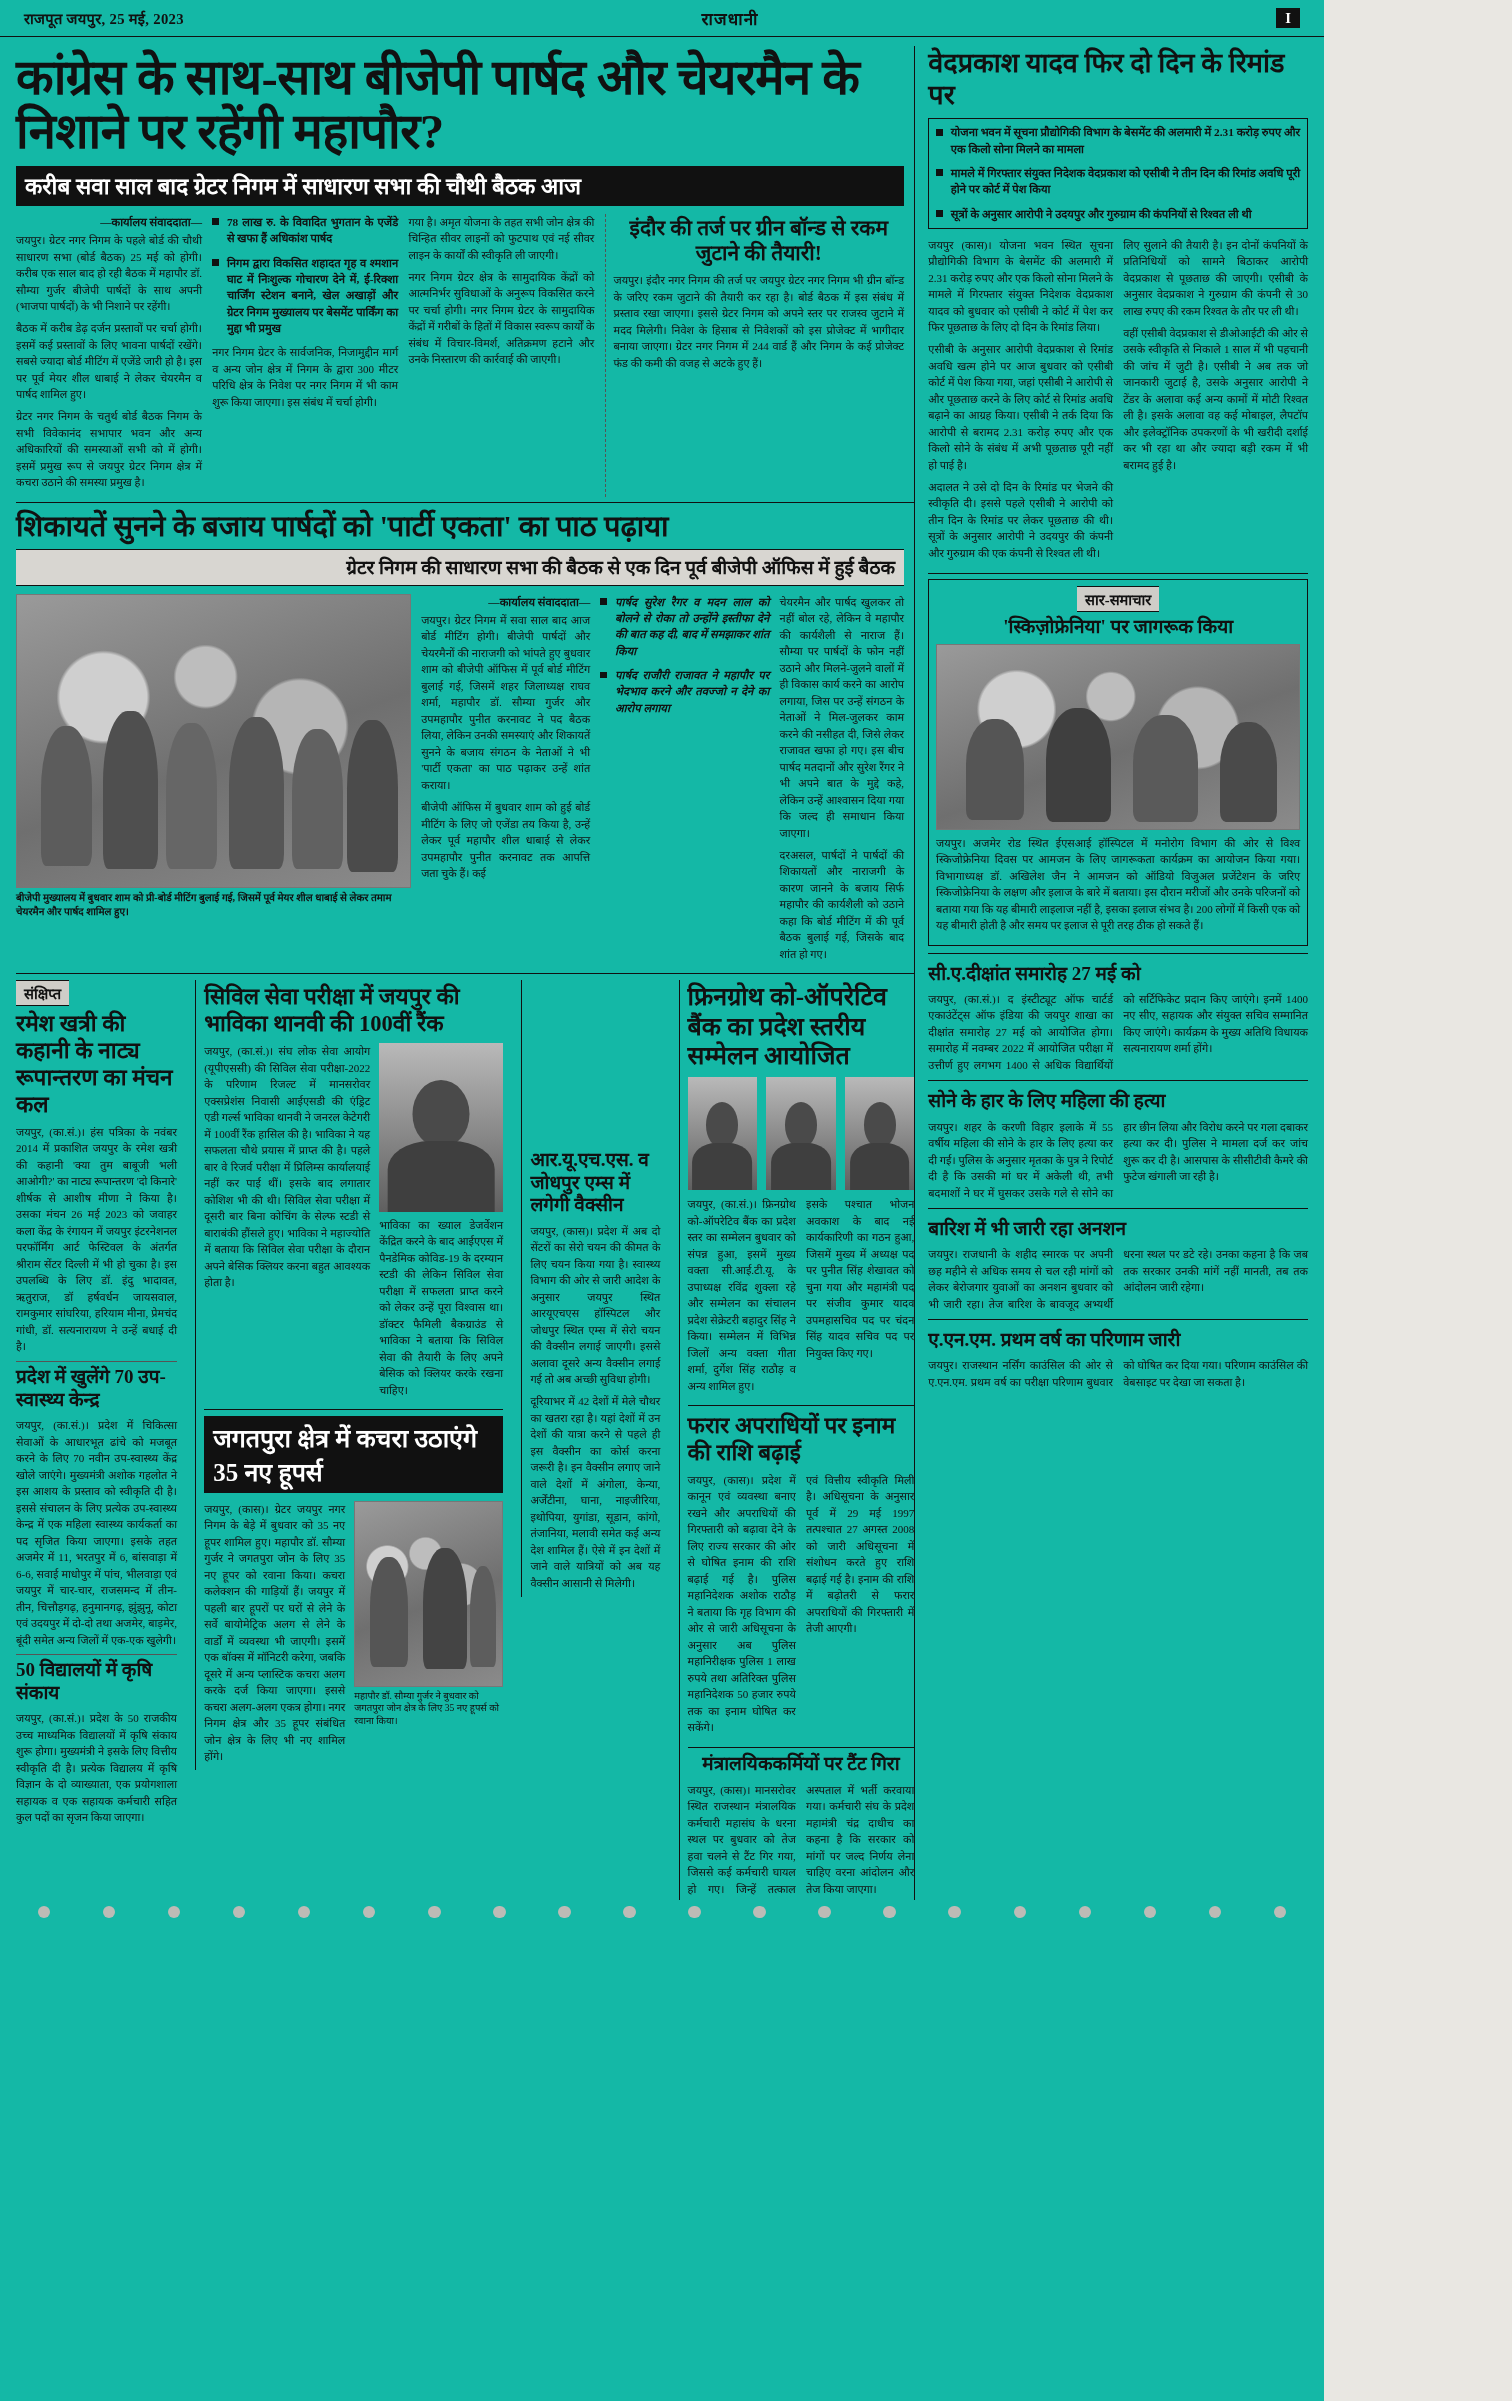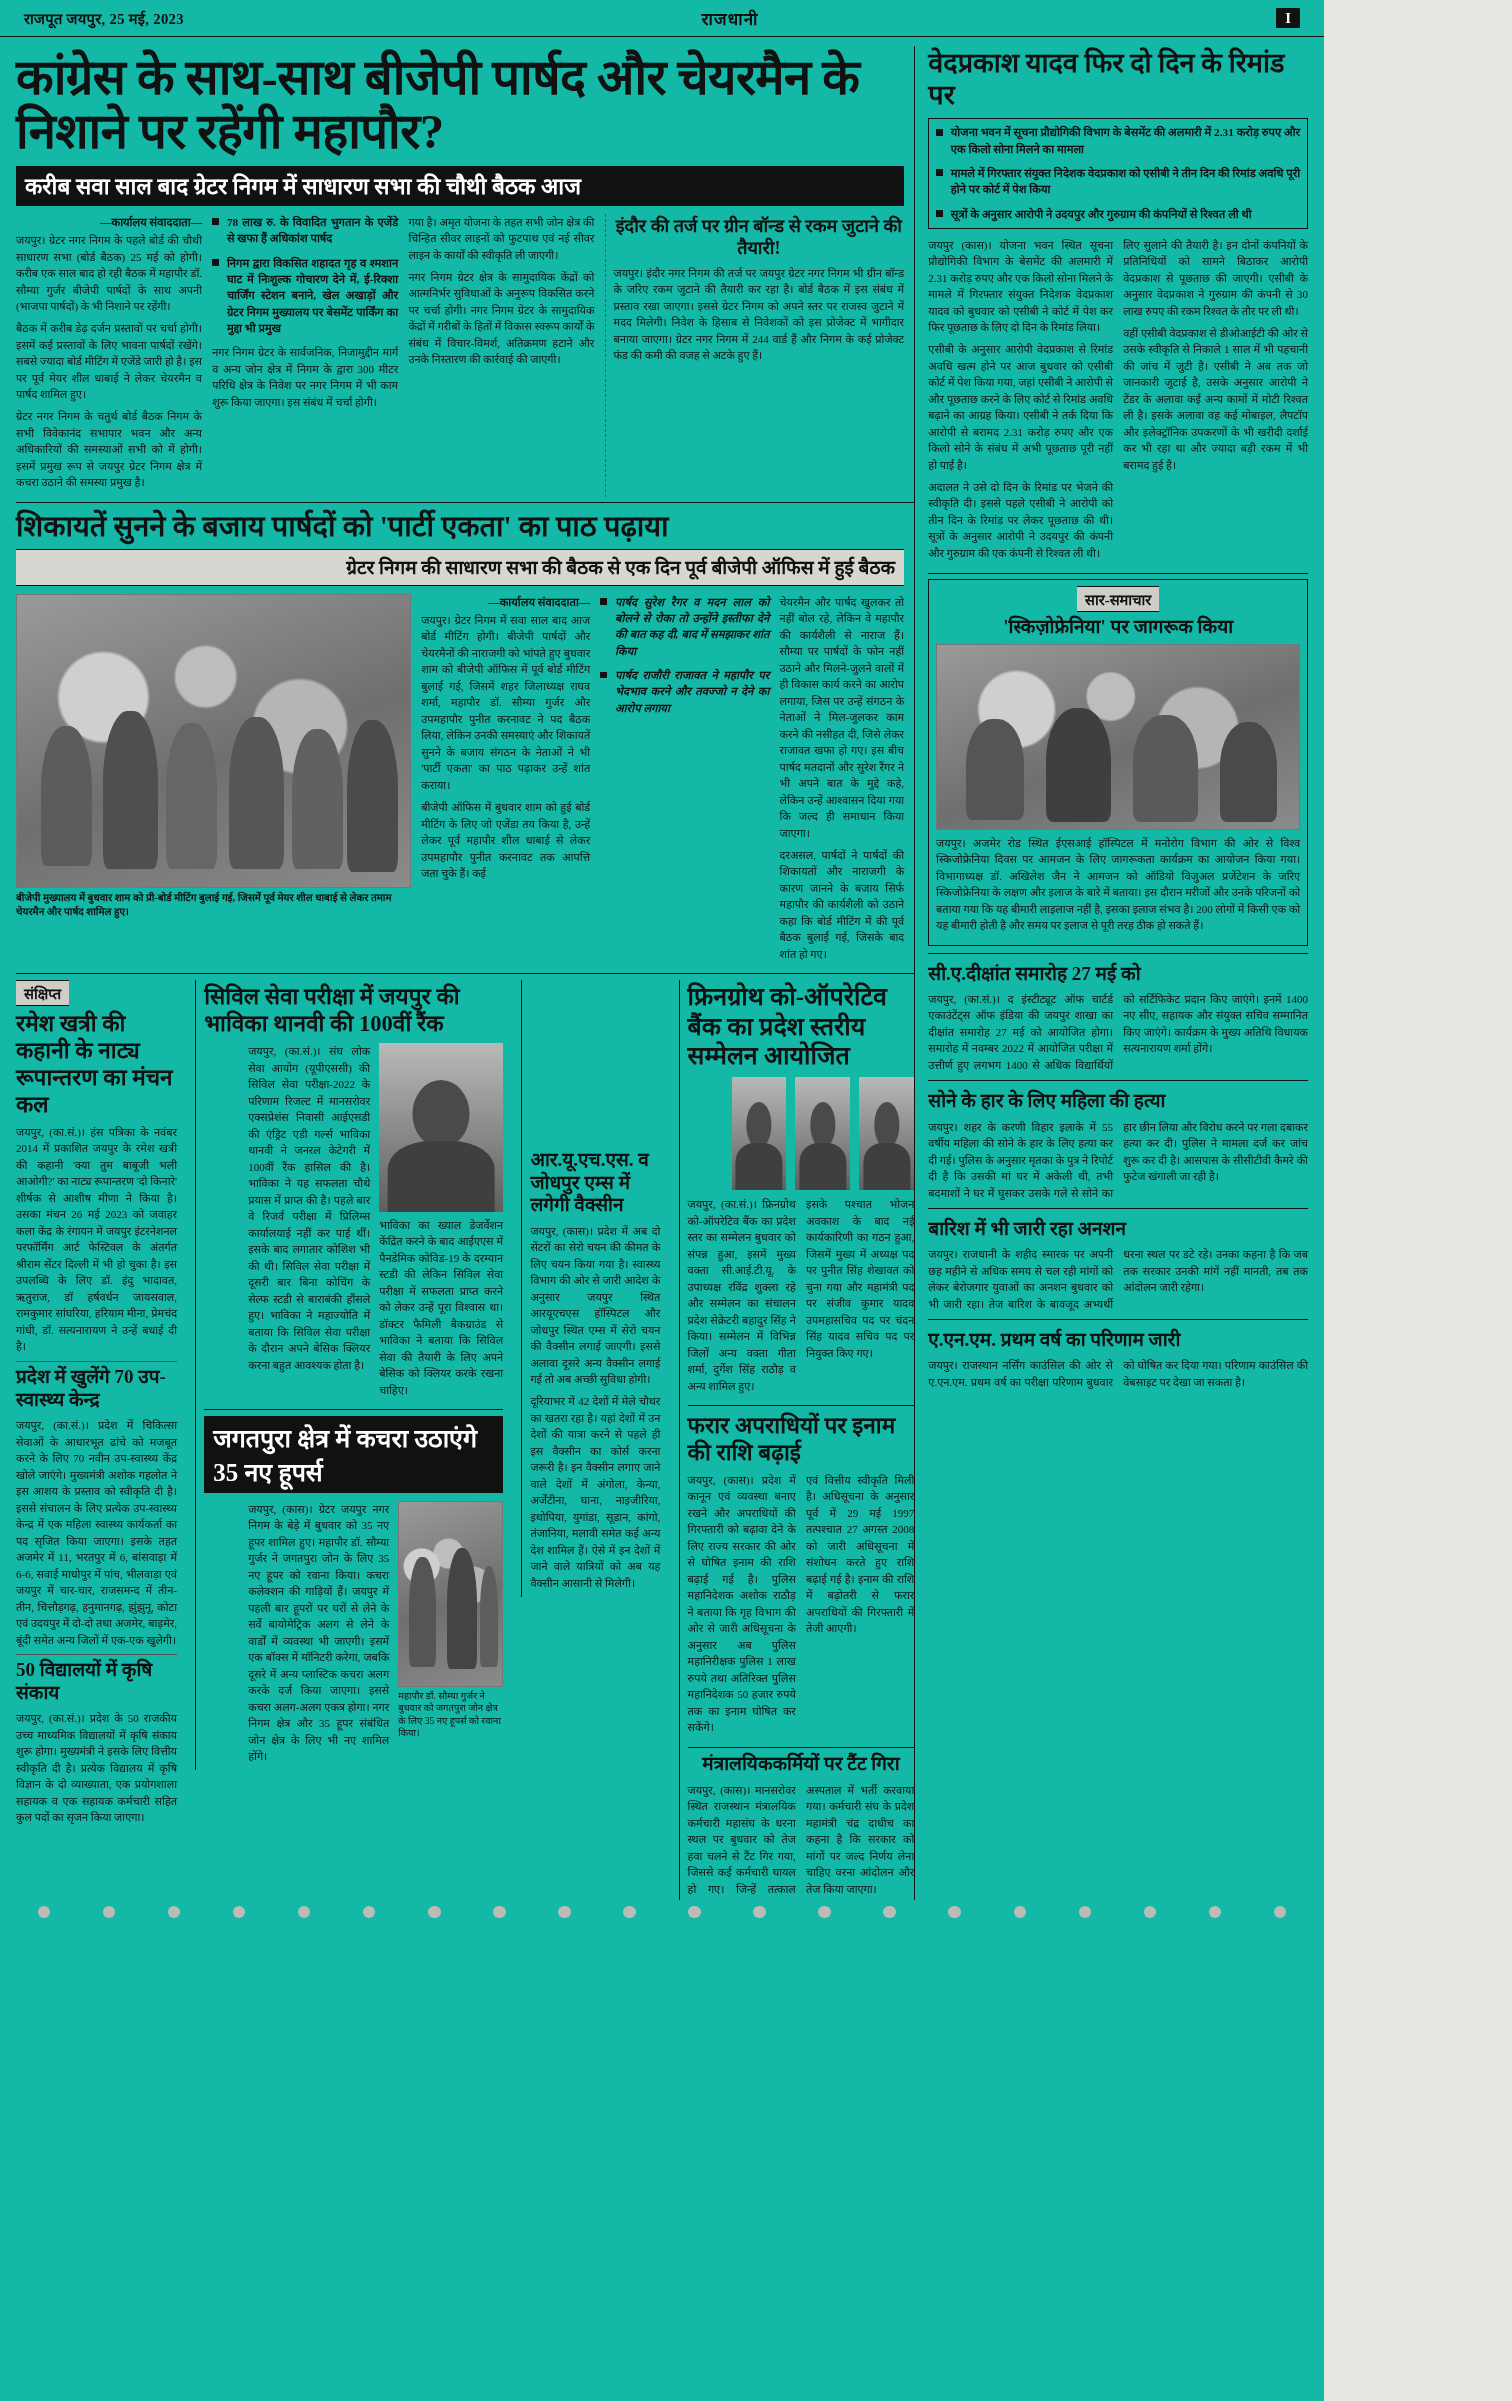--- a/index.html
+++ b/index.html
@@ -65,21 +65,21 @@
     text-align: justify; font-weight:bold;
   }
   .bullets li:before {
     content:""; position:absolute; left:0; top:4.5px; width:6.8px; height:6.8px; background:#111;
   }
   .boxed {
     border:1.1px solid #111; padding: 5.6px 6.8px;
   }
   .dashed-left { border-left:1.1px dashed #555; padding-left:8px; }
   .hl-head {
-    font-size: 18px; font-weight:bold; line-height:1.2; text-align:center; margin: 2.3px 0 5.6px 0;
+    font-size: 21px; font-weight:bold; line-height:1.2; text-align:center; margin: 2.3px 0 5.6px 0;
   }
   .photo {
     background:#8e8e8e; position:relative; overflow:hidden;
     border:0.6px solid #777;
   }
   .photo .grad { position:absolute; inset:0;
     background:
       radial-gradient(circle at 22% 35%, #cfcfcf 0 12%, transparent 13%),
       radial-gradient(circle at 48% 28%, #bdbdbd 0 10%, transparent 11%),
       radial-gradient(circle at 72% 45%, #b5b5b5 0 14%, transparent 15%),
@@ -97,21 +97,21 @@
   .mini-h.small { font-size: 19px; }
   .rbox-h { font-size: 25px; font-weight:bold; line-height:1.18; margin: 2.3px 0 6.8px 0;}
   .bottom-strip {
     display:flex; gap: 13.6px; padding: 5.6px 16px 10.2px 16px; align-items:center;
   }
   .dots { display:flex; gap:9px; flex:1; justify-content:space-around;}
   .dot { width:12.4px; height:12.4px; border-radius:50%; background:#bdbbb6; }
   .col-sep { border-left:1.1px solid #111; }
   .two { column-count:2; column-gap:10.2px; }
   .imgcap { font-size:9.6px; line-height:1.3; margin-top:2.8px; }
-  .flexrow { display:flex; gap:9px;margin-left:44px; }
+  .flexrow { display:flex; gap:9px; }
   .portrait { width:100%; background:#7a7a7a; position:relative; overflow:hidden;}
   .portrait .grad2 { position:absolute; inset:0; background:linear-gradient(180deg,#b9b9b9,#5f5f5f); }
   .portrait .head { position:absolute; left:50%; top:22%; transform:translateX(-50%);
      width:46%; height:40%; background:#4a4a4a; border-radius:50%;}
   .portrait .torso { position:absolute; left:50%; bottom:0; transform:translateX(-50%);
      width:86%; height:42%; background:#3f3f3f; border-radius:40% 40% 0 0;}
   .small-sec { border-top:1.1px solid #111; margin-top:6.8px; padding-top:5.6px;}
 </style>
 </head>
 <body>

